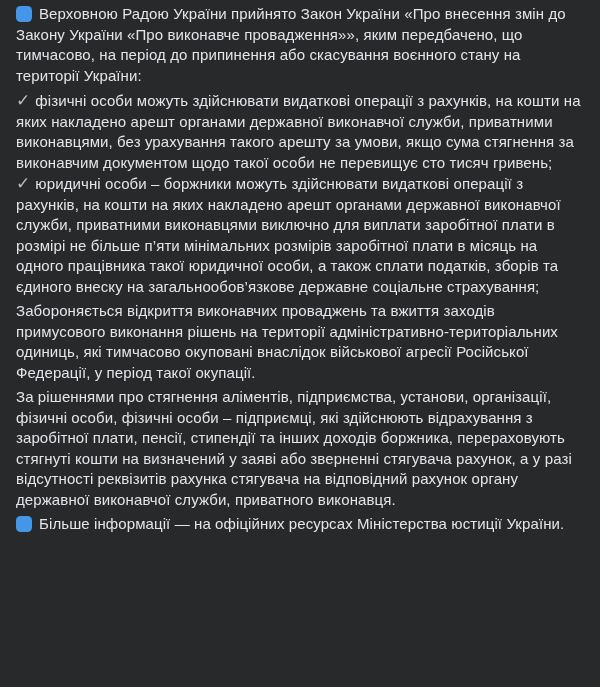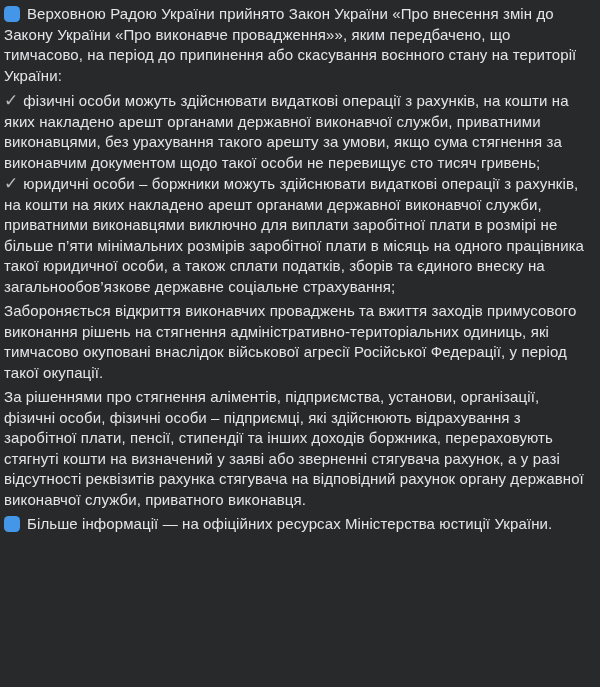--- a/index.html
+++ b/index.html
@@ -8,21 +8,21 @@
     height: 687px;
     overflow: hidden;
     background: #28292b;
     font-family: "Liberation Sans", sans-serif;
   }
   .post {
     box-sizing: border-box;
     width: 600px;
     height: 687px;
     overflow: hidden;
-    padding: 4px 14px 0 4px;
+    padding: 4px 14px 0 16px;
     color: #e3e5e9;
     font-size: 15px;
     line-height: 20.5px;
     letter-spacing: 0.1px;
   }
   .para { margin: 0 0 4px 0; }
   .checklist { margin: 0 0 4px 0; }
   .check-item { margin: 0; }
   .blue-square {
     display: inline-block;
@@ -52,20 +52,20 @@
 
 <div class="post">
 
   <p class="para"><span class="blue-square"></span><span>Верховною Радою України прийнято Закон України «Про внесення змін до Закону України «Про виконавче провадження»», яким передбачено, що тимчасово, на період до припинення або скасування воєнного стану на території України:</span></p>
 
   <div class="checklist">
     <p class="check-item"><span class="check-glyph">✓</span><span>фізичні особи можуть здійснювати видаткові операції з рахунків, на кошти на яких накладено арешт органами державної виконавчої служби, приватними виконавцями, без урахування такого арешту за умови, якщо сума стягнення за виконавчим документом щодо такої особи не перевищує сто тисяч гривень;</span></p>
     <p class="check-item"><span class="check-glyph">✓</span><span>юридичні особи – боржники можуть здійснювати видаткові операції з рахунків, на кошти на яких накладено арешт органами державної виконавчої служби, приватними виконавцями виключно для виплати заробітної плати в розмірі не більше п’яти мінімальних розмірів заробітної плати в місяць на одного працівника такої юридичної особи, а також сплати податків, зборів та єдиного внеску на загальнообов’язкове державне соціальне страхування;</span></p>
   </div>
 
-  <p class="para"><span>Забороняється відкриття виконавчих проваджень та вжиття заходів примусового виконання рішень на стягнення адміністративно-територіальних одиниць, які тимчасово окуповані внаслідок військової агресії Російської Федерації, у період такої окупації.</span></p>
+  <p class="para"><span>Забороняється відкриття виконавчих проваджень та вжиття заходів примусового виконання рішень на території адміністративно-територіальних одиниць, які тимчасово окуповані внаслідок військової агресії Російської Федерації, у період такої окупації.</span></p>
 
   <p class="para"><span>За рішеннями про стягнення аліментів, підприємства, установи, організації, фізичні особи, фізичні особи – підприємці, які здійснюють відрахування з заробітної плати, пенсії, стипендії та інших доходів боржника, перераховують стягнуті кошти на визначений у заяві або зверненні стягувача рахунок, а у разі відсутності реквізитів рахунка стягувача на відповідний рахунок органу державної виконавчої служби, приватного виконавця.</span></p>
 
 
   <p class="para"><span class="blue-square"></span><span>Більше інформації — на офіційних ресурсах Міністерства юстиції України.</span></p>
 
 </div>
 
 </body></html>

